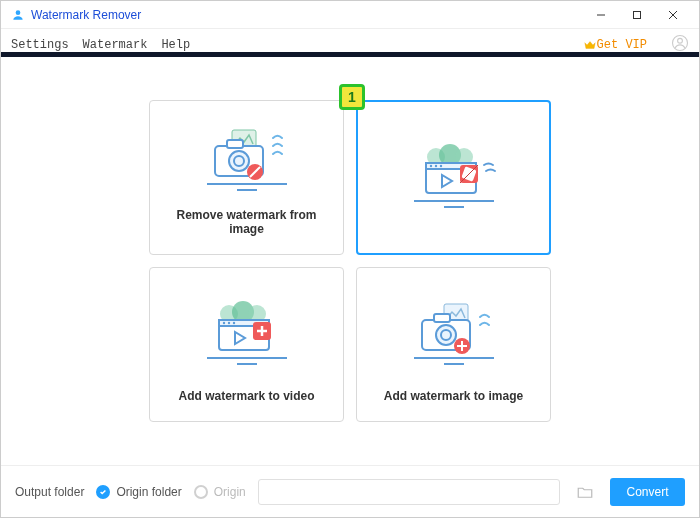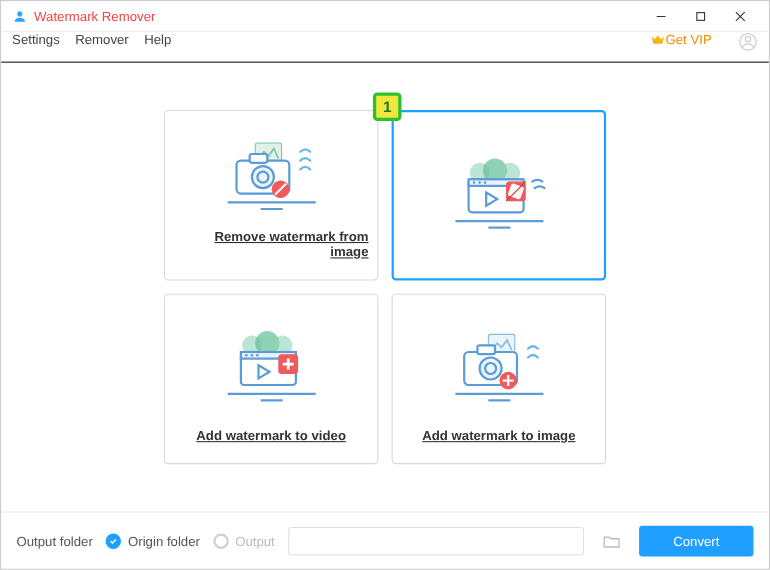--- a/index.html
+++ b/index.html
@@ -19,34 +19,35 @@
     height: 28px;
     display: flex;
     align-items: center;
     padding: 0 8px 0 10px;
     border-bottom: 1px solid #eee;
   }
   .titlebar .app-icon {
     width: 14px; height: 14px; margin-right: 6px;
     display:flex; align-items:center;
   }
-  .titlebar .title { font-size: 12px; color:#ef4444; }
+  .titlebar .title { font-size: 12px; color:#1d4ed8; }
   .win-controls { margin-left:auto; display:flex; }
   .win-btn { width:36px; height:28px; display:flex; align-items:center; justify-content:center; cursor:pointer; color:#444; font-size:12px; }
   .win-btn.close { font-size:14px; }
   
   .menubar {
     height: 28px;
     display:flex;
-    align-items:flex-start;
+    align-items:flex-end;
     padding: 0 10px;
     gap: 14px;
-    border-bottom: 1px solid #0f172a;
+    border-bottom: 5px solid #0f172a;
     font-size:12px;
     color:#444;
+    font-family:Liberation Mono, monospace;
   }
   .menubar .spacer { flex:1; }
   .get-vip { display:flex; align-items:center; gap:0; color:#f28c00; cursor:pointer; font-size:12px; }
   .crown { width:14px; height:14px; }
   .user-avatar { width:18px; height:18px; margin-left:10px; color:#bdbdbd; }
   
   .main {
     position:absolute;
     top:56px; bottom:52px; left:0; right:0;
     display:flex; align-items:center; justify-content:center;
@@ -64,21 +65,21 @@
     display:flex;
     flex-direction:column;
     align-items:center;
     justify-content:flex-end;
     padding: 10px 8px 18px 8px;
     cursor:pointer;
     background:#fff;
   }
   .card.selected { border:2px solid #1f9fff; }
   .card-illus { flex:1; width:100%; display:flex; align-items:center; justify-content:center; }
-  .card-label { font-size:12px; font-weight:600; color:#333; text-align:right; margin-top:6px;text-decoration:underline; }
+  .card-label { font-size:12px; font-weight:600; color:#333; text-align:center; margin-top:6px; }
   
   .callout {
     position:absolute;
     top: -16px;
     left: 190px;
     width: 26px; height: 26px;
     background:#f1e63c;
     border:3px solid #2cc22c;
     border-radius:4px;
     display:flex; align-items:center; justify-content:center;
@@ -105,21 +106,21 @@
     background:#1f9fff;
   }
   .radio-circle svg { width:8px; height:8px; }
   .radio-circle.empty { background:#fff; border-color:#d0d0d0; }
   .path-input {
     flex:1; height:26px; border:1px solid #e0e0e0; border-radius:3px;
     padding:0 8px; font-size:12px; color:#333; outline:none;
   }
   .browse-btn { width:26px; height:26px; display:flex; align-items:center; justify-content:center; color:#bbb; cursor:pointer; }
   .convert-btn {
-    width:104px; height:28px; background:#1f9fff; color:#fff; border:none; border-radius:3px;
+    width:75px; height:28px; background:#1f9fff; color:#fff; border:none; border-radius:3px;
     font-size:12px; cursor:pointer;
   }
   .menu-item { cursor:pointer; }
 </style>
 </head>
 <body>
 
 <div class="titlebar">
   <span class="app-icon">
     <svg viewBox="0 0 24 24" width="14" height="14">
@@ -143,21 +144,21 @@
       <svg width="10" height="10" viewBox="0 0 10 10">
           <line x1="1" y1="1" x2="9" y2="9" stroke="#333" stroke-width="1"></line>
           <line x1="9" y1="1" x2="1" y2="9" stroke="#333" stroke-width="1"></line>
         </svg>
     </div>
   </div>
 </div>
 
 <div class="menubar">
   <span class="menu-item">Settings</span>
-  <span class="menu-item">Remover</span>
+  <span class="menu-item">Watermark</span>
   <span class="menu-item">Help</span>
   <span class="spacer"></span>
   <span class="get-vip">
     <span class="crown">
       <svg viewBox="0 0 24 24" width="14" height="14">
           <path d="M3 8l4 4 5-6 5 6 4-4-2 10H5L3 8z" fill="#f8b700" stroke="#e59a00" stroke-width="0.5"></path>
         </svg>
     </span>
     <span>Get VIP</span>
   </span>
@@ -267,21 +268,21 @@
   <span class="radio-opt">
     <span class="radio-circle">
       <svg viewBox="0 0 10 10">
           <polyline points="2,5 4,7 8,3" fill="none" stroke="#fff" stroke-width="1.8"></polyline>
         </svg>
     </span>
     <span>Origin folder</span>
   </span>
   <span class="radio-opt">
     <span class="radio-circle empty"></span>
-    <span style="color:#bbb">Output</span>
+    <span style="color:#bbb">Origin</span>
   </span>
   <input class="path-input" type="text" value="" style="">
   <span class="browse-btn">
     <svg viewBox="0 0 24 24" width="18" height="18">
         <path d="M3 7h6l2 2h10v10H3V7z" fill="none" stroke="#bbb" stroke-width="1.6"></path>
       </svg>
   </span>
   <button class="convert-btn">Convert</button>
 </div>
 

